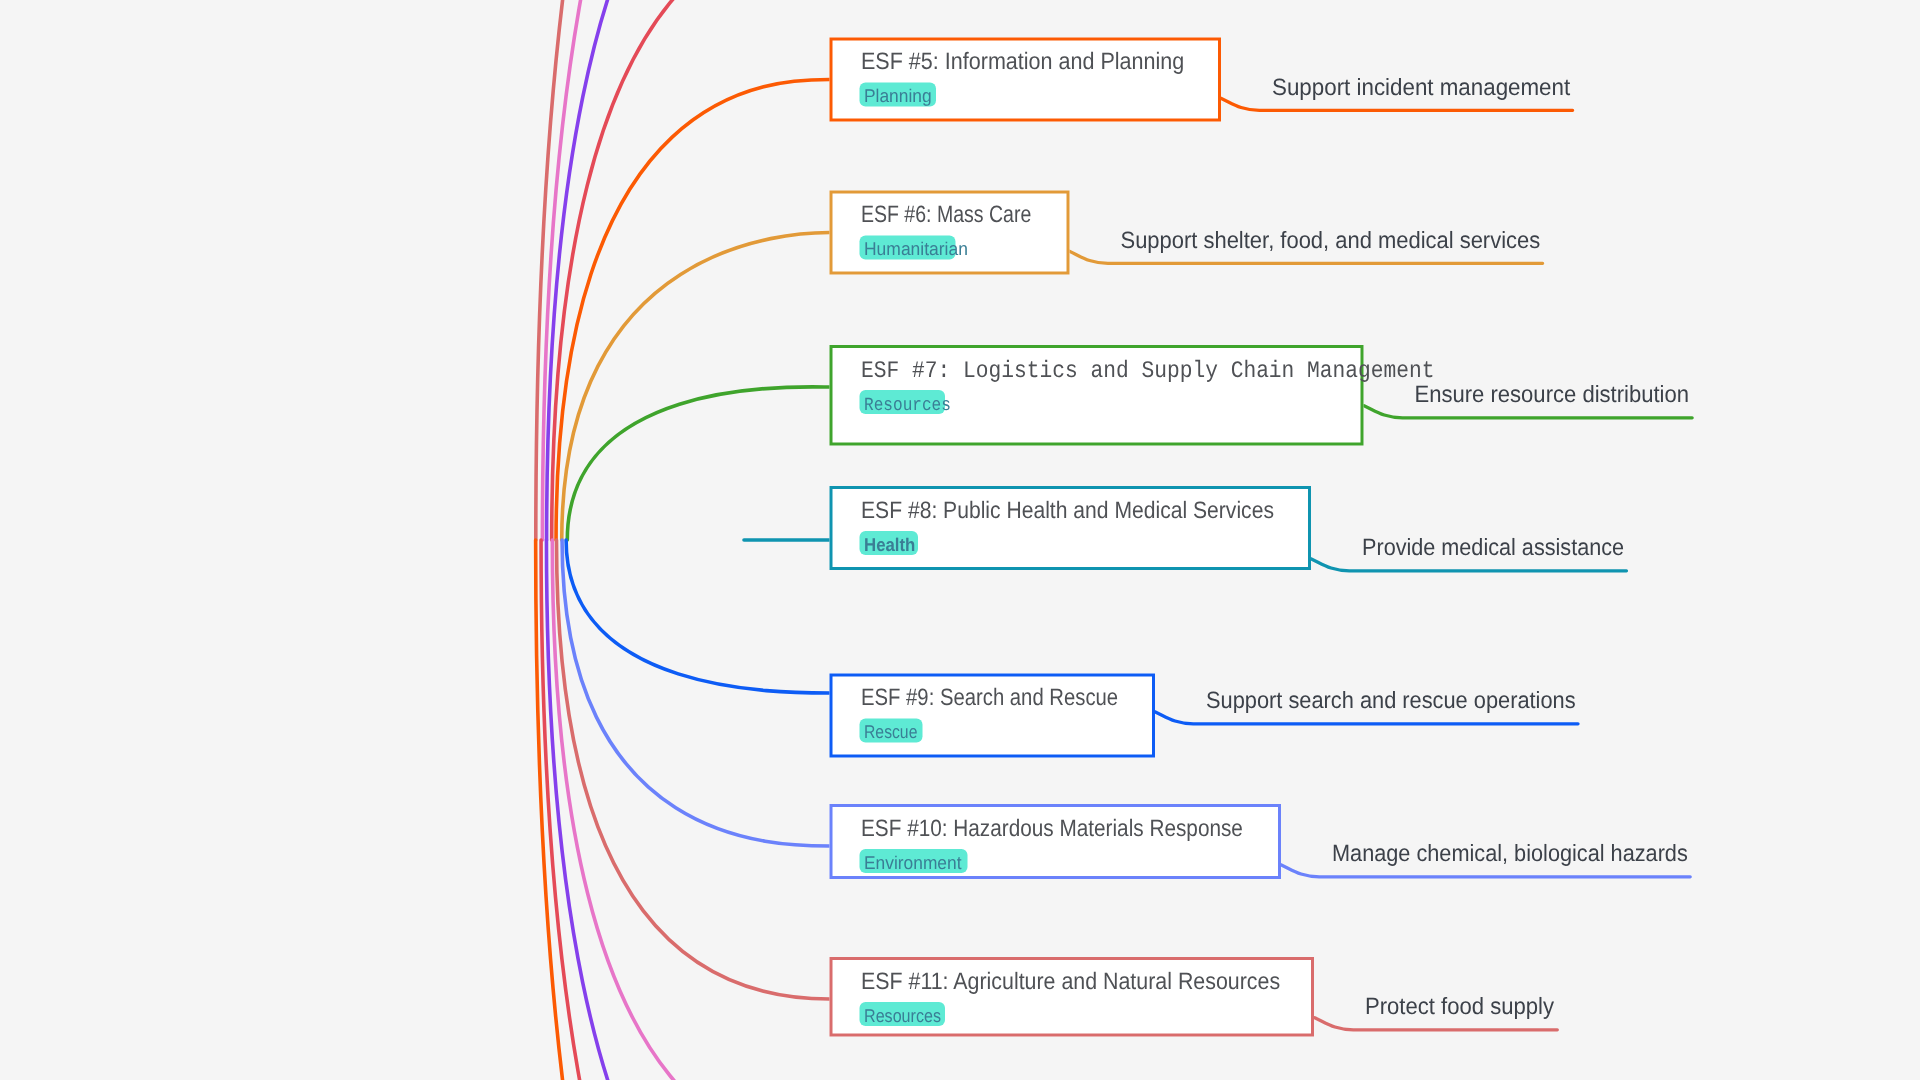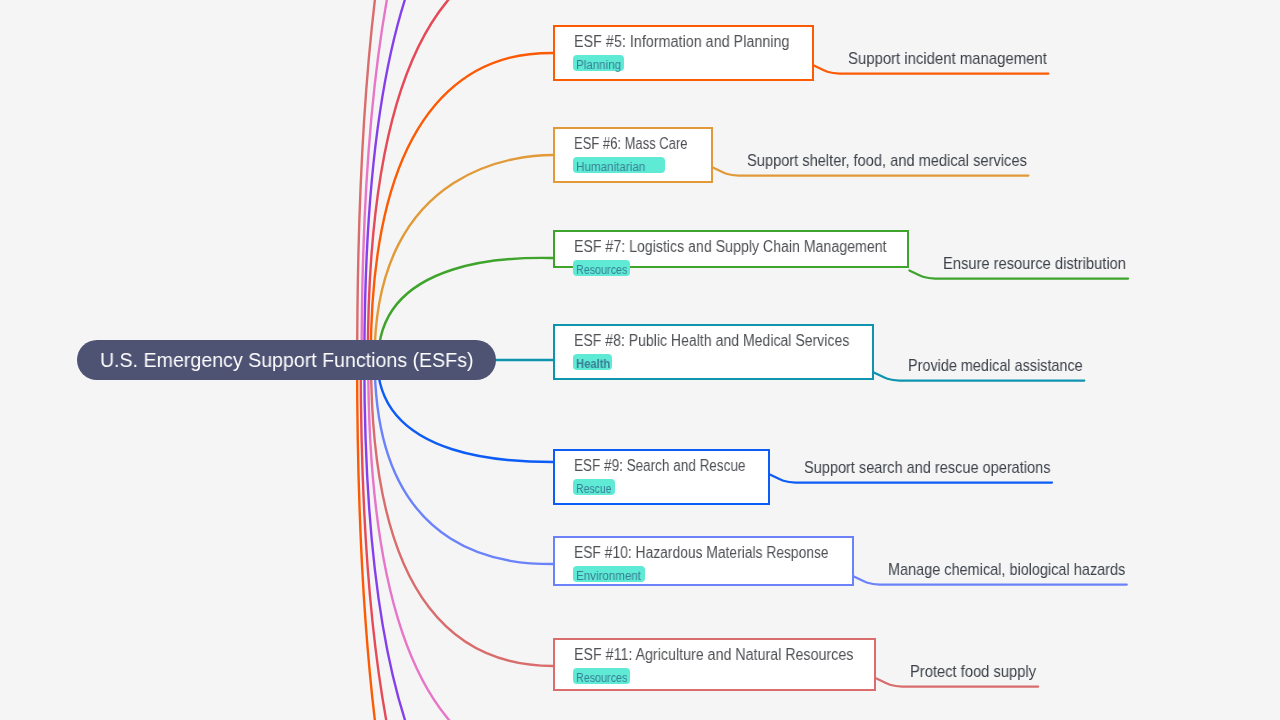--- a/index.html
+++ b/index.html
@@ -50,24 +50,24 @@
       <path d="M 876.5,678.5 C 884.4000000000001,682.1 889.2,686.3 902.2,686.55 L 1038.2,686.55" fill="none" stroke="#d96c6c" stroke-width="2.2" stroke-linecap="round"></path>
     </svg>
   <div id="nodes">
       <div class="esf-node" style="left: 552.6px; width: 261px; height: 55.8px; top: 25.1px; border-color: rgb(252, 90, 3);">
         <div class="esf-title" style="left: 19.9px; top: 6.4px; transform-origin: left top; transform: scaleX(0.90886);">ESF #5: Information and Planning</div>
         <div class="esf-tag" style="left: 18.6px; top: 27.9px; width: 50.5px;"><span class="esf-tag-text" style="display: inline-block; transform-origin: left top; transform: scaleX(0.94204);">Planning</span></div>
       </div>
       <div class="leaf-label" style="transform-origin: left top; transform: scaleX(0.94978); left: 847.6px; top: 48.8px;">Support incident management</div>
       <div class="esf-node" style="left: 552.6px; width: 160px; height: 55.8px; top: 127.1px; border-color: rgb(226, 154, 56);">
         <div class="esf-title" style="left: 19.9px; top: 6.4px; transform-origin: left top; transform: scaleX(0.8234);">ESF #6: Mass Care</div>
-        <div class="esf-tag" style="left: 18.6px; top: 27.9px; width: 92px;"><span class="esf-tag-text" style="display: inline-block; transform-origin: left top; transform: scaleX(0.94749);">Humanitarian</span></div>
+        <div class="esf-tag" style="left: 18.6px; top: 27.9px; width: 64px;"><span class="esf-tag-text" style="display: inline-block; transform-origin: left top; transform: scaleX(0.94749);">Humanitarian</span></div>
       </div>
       <div class="leaf-label" style="transform-origin: left top; transform: scaleX(0.93272); left: 746.6px; top: 150.8px;">Support shelter, food, and medical services</div>
-      <div class="esf-node" style="left: 552.6px; width: 356.5px; height: 38px; top: 230.1px; border-color: rgb(63, 164, 44);">
+      <div class="esf-node" style="left: 552.6px; width: 356.5px; height: 67px; top: 230.1px; border-color: rgb(63, 164, 44); font-family: Liberation Mono, monospace;">
         <div class="esf-title" style="left: 19.9px; top: 6.4px; transform-origin: left top; transform: scaleX(0.89638);">ESF #7: Logistics and Supply Chain Management</div>
         <div class="esf-tag" style="left: 18.6px; top: 27.9px; width: 57.2px;"><span class="esf-tag-text" style="display: inline-block; transform-origin: left top; transform: scaleX(0.87273);">Resources</span></div>
       </div>
       <div class="leaf-label" style="transform-origin: left top; transform: scaleX(0.93689); left: 943.1px; top: 253.8px;">Ensure resource distribution</div>
       <div class="esf-node" style="left: 552.6px; width: 321px; height: 55.8px; top: 324px; border-color: rgb(15, 148, 176);">
         <div class="esf-title" style="left: 19.9px; top: 6.4px; transform-origin: left top; transform: scaleX(0.89071);">ESF #8: Public Health and Medical Services</div>
         <div class="esf-tag" style="left: 18.6px; top: 27.9px; width: 39.2px; font-weight: bold;"><span class="esf-tag-text" style="display: inline-block; transform-origin: left top; transform: scaleX(0.91147);">Health</span></div>
       </div>
       <div class="leaf-label" style="transform-origin: left top; transform: scaleX(0.91902); left: 907.6px; top: 355.8px;">Provide medical assistance</div>
       <div class="esf-node" style="left: 552.6px; width: 217px; height: 55.8px; top: 449px; border-color: rgb(13, 92, 245);">
@@ -79,16 +79,13 @@
         <div class="esf-title" style="left: 19.9px; top: 6.4px; transform-origin: left top; transform: scaleX(0.876);">ESF #10: Hazardous Materials Response</div>
         <div class="esf-tag" style="left: 18.6px; top: 27.9px; width: 71.7px;"><span class="esf-tag-text" style="display: inline-block; transform-origin: left top; transform: scaleX(0.94139);">Environment</span></div>
       </div>
       <div class="leaf-label" style="transform-origin: left top; transform: scaleX(0.92206); left: 887.6px; top: 559.8px;">Manage chemical, biological hazards</div>
       <div class="esf-node" style="left: 552.6px; width: 323.6px; height: 53px; top: 638.1px; border-color: rgb(217, 108, 108);">
         <div class="esf-title" style="left: 19.9px; top: 6.4px; transform-origin: left top; transform: scaleX(0.90225);">ESF #11: Agriculture and Natural Resources</div>
         <div class="esf-tag" style="left: 18.6px; top: 27.9px; width: 57.2px;"><span class="esf-tag-text" style="display: inline-block; transform-origin: left top; transform: scaleX(0.87273);">Resources</span></div>
       </div>
       <div class="leaf-label" style="transform-origin: left top; transform: scaleX(0.93822); left: 910.2px; top: 661.8px;">Protect food supply</div>
     </div>
-  <div class="root-node" style="left:77.3px;top:339.5px;width:419px;height:40.3px;">
-    <span id="rootlabel" class="root-label" style="left: 22.6px; top: 8.7px; transform-origin: left top; transform: scaleX(0.9514);">U.S. Emergency Support Functions (ESFs)</span>
-  </div>
 </div>
 
 </body></html>

